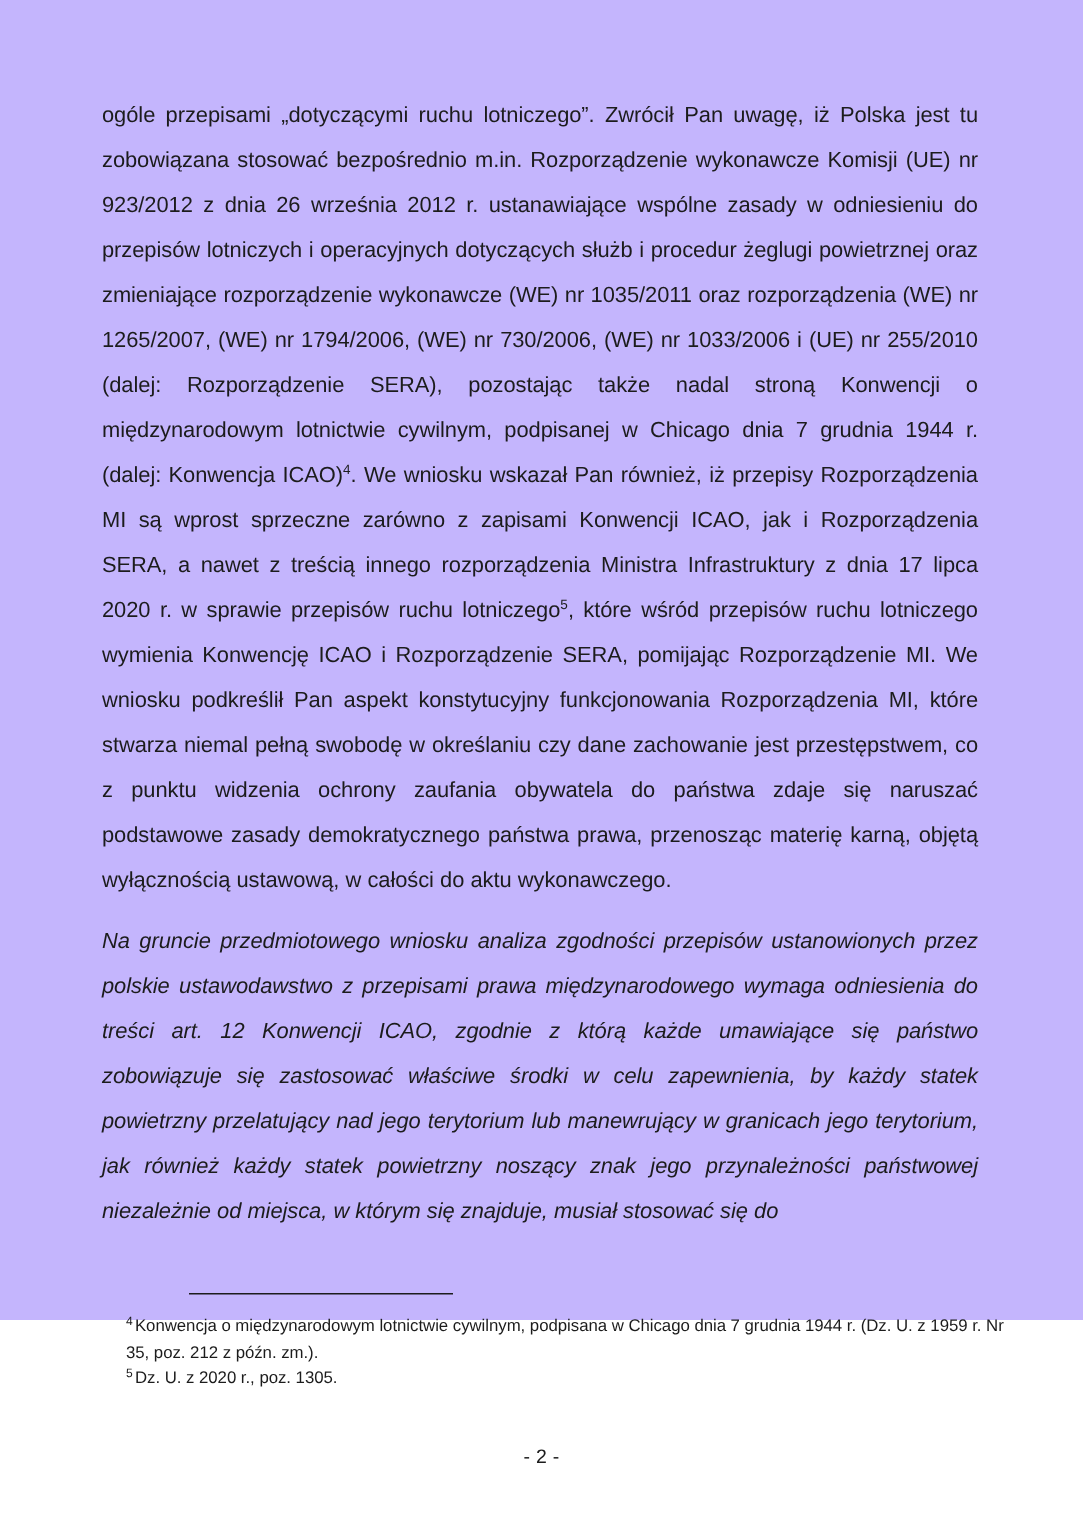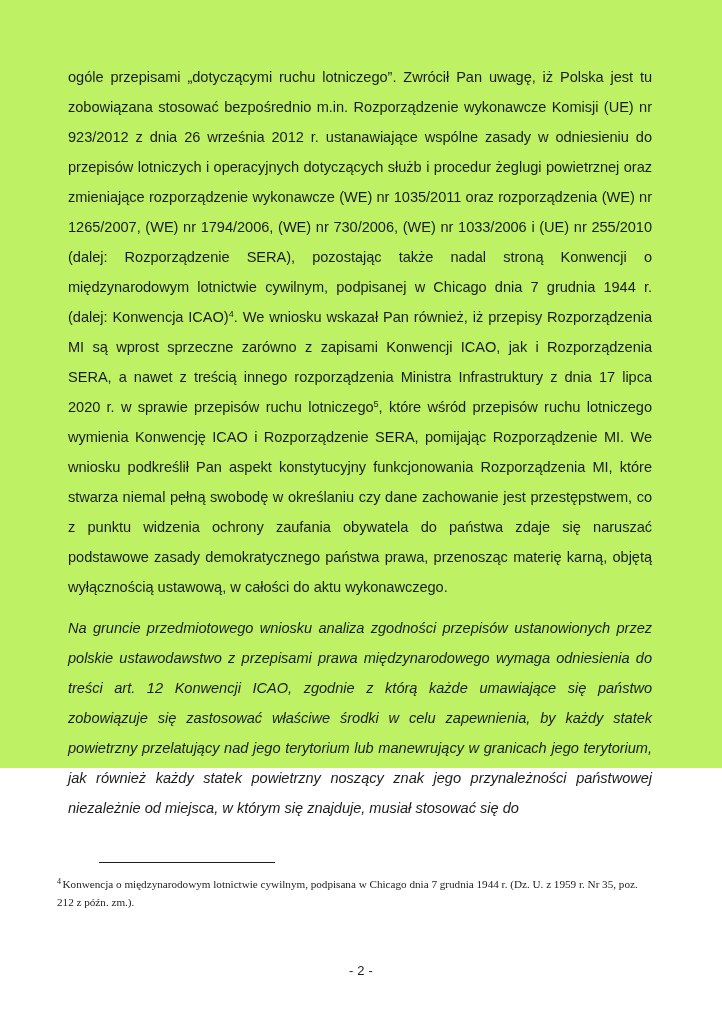--- a/index.html
+++ b/index.html
@@ -15,22 +15,22 @@
     color: #1c1c1c;
     overflow: hidden;
     position: relative;
     -webkit-font-smoothing: antialiased;
   }
 
   .page {
     position: absolute;
     inset: 0;
     width: 722px;
-    height: 768px;
-    background: #bef264;
+    height: 880px;
+    background: #c4b5fd;
   }
 
   
   .body-block {
     position: absolute;
     left: 68px;
     top: 62px;
     width: 584px;
   }
 
@@ -57,24 +57,23 @@
   sup.fn-ref {
     font-size: 0.62em;
     vertical-align: 0.55em;
     line-height: 0;
     letter-spacing: 0;
   }
 
   
   .footnote-area {
     position: absolute;
-    left: 57px;
+    left: 84px;
     top: 862px;
     width: 590px;
-    font-family: Liberation Serif, serif;
   }
 
   .footnote-rule {
     width: 176px;
     height: 0;
     border: 0;
     border-top: 1.4px solid #1c1c1c;
     margin: 0 0 0 42px;
   }
 
@@ -117,18 +116,19 @@
 
   <div class="body-block">
     <p class="para">ogóle przepisami „dotyczącymi ruchu lotniczego”. Zwrócił Pan uwagę, iż Polska jest tu zobowiązana stosować bezpośrednio m.in. Rozporządzenie wykonawcze Komisji (UE) nr 923/2012 z dnia 26 września 2012 r. ustanawiające wspólne zasady w odniesieniu do przepisów lotniczych i operacyjnych dotyczących służb i procedur żeglugi powietrznej oraz zmieniające rozporządzenie wykonawcze (WE) nr 1035/2011 oraz rozporządzenia (WE) nr 1265/2007, (WE) nr 1794/2006, (WE) nr 730/2006, (WE) nr 1033/2006 i (UE) nr 255/2010 (dalej: Rozporządzenie SERA), pozostając także nadal stroną Konwencji o międzynarodowym lotnictwie cywilnym, podpisanej w Chicago dnia 7 grudnia 1944 r. (dalej: Konwencja ICAO)<sup class="fn-ref">4</sup>. We wniosku wskazał Pan również, iż przepisy Rozporządzenia MI są wprost sprzeczne zarówno z zapisami Konwencji ICAO, jak i Rozporządzenia SERA, a nawet z treścią innego rozporządzenia Ministra Infrastruktury z dnia 17 lipca 2020 r. w sprawie przepisów ruchu lotniczego<sup class="fn-ref">5</sup>, które wśród przepisów ruchu lotniczego wymienia Konwencję ICAO i Rozporządzenie SERA, pomijając Rozporządzenie MI. We wniosku podkreślił Pan aspekt konstytucyjny funkcjonowania Rozporządzenia MI, które stwarza niemal pełną swobodę w określaniu czy dane zachowanie jest przestępstwem, co z punktu widzenia ochrony zaufania obywatela do państwa zdaje się naruszać podstawowe zasady demokratycznego państwa prawa, przenosząc materię karną, objętą wyłącznością ustawową, w całości do aktu wykonawczego.</p>
     <p class="para">Na gruncie przedmiotowego wniosku analiza zgodności przepisów ustanowionych przez polskie ustawodawstwo z przepisami prawa międzynarodowego wymaga odniesienia do treści art. 12 Konwencji ICAO, zgodnie z którą każde umawiające się państwo zobowiązuje się zastosować właściwe środki w celu zapewnienia, by każdy statek powietrzny przelatujący nad jego terytorium lub manewrujący w granicach jego terytorium, jak również każdy statek powietrzny noszący znak jego przynależności państwowej niezależnie od miejsca, w którym się znajduje, musiał stosować się do</p>
   </div>
 
   <div class="footnote-area">
     <hr class="footnote-rule">
     <div class="footnotes">
       <p class="footnote"><sup>4</sup><span>Konwencja o międzynarodowym lotnictwie cywilnym, podpisana w Chicago dnia 7 grudnia 1944 r. (Dz. U. z 1959 r. Nr 35, poz. 212 z późn. zm.).</span></p>
+      <p class="footnote"><sup>5</sup><span>Dz. U. z 2020 r., poz. 1305.</span></p>
     </div>
   </div>
 
   <div class="page-number">- 2 -</div>
 
 </div>
 
 </body></html>

